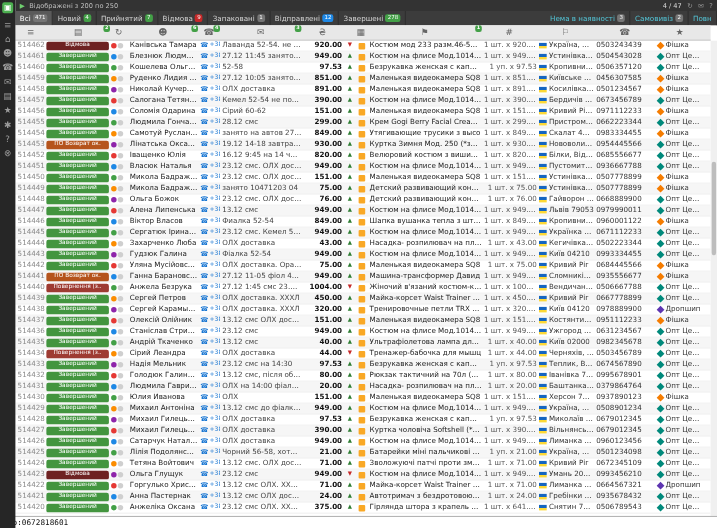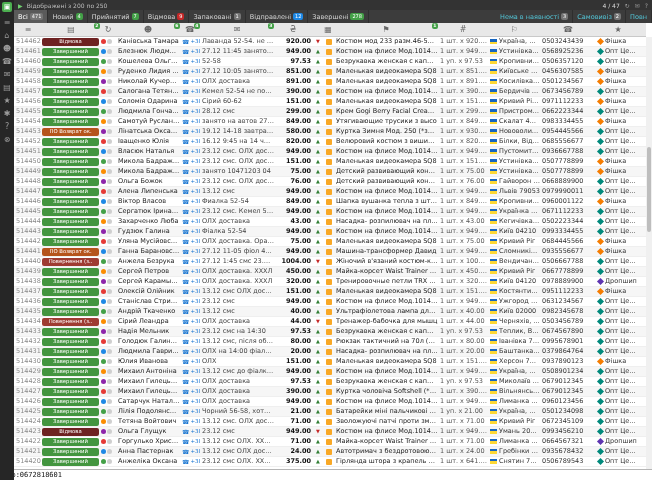--- a/index.html
+++ b/index.html
@@ -50,21 +50,21 @@
   .d2{background:#cfcfcf;}
   .nm{color:#1a1a1a;}
   .phc{color:#1976d2;font-size:5.5px;display:flex;align-items:center;gap:1px;}
   .pi{font-style:normal;font-size:6px;}
   .cm{color:#444;}
   .pr{text-align:right;font-weight:bold;color:#111;padding-right:1px;}
   .ar{color:#2e7d32;font-size:5px;line-height:9px;text-align:center;}
   .crt{display:flex;align-items:center;justify-content:center;}
   .box{width:6px;height:6px;background:#f9a825;border-radius:1px;display:inline-block;}
   .prod{color:#1a1a1a;}
-  .qty{color:#555;}
+  .qty{color:#555;text-align:right;}
   .city,.src{display:flex;align-items:center;gap:2px;overflow:hidden;}
   .city b,.src b{font-weight:normal;font-size:6.5px;color:#333;white-space:nowrap;overflow:hidden;
     text-overflow:ellipsis;}
   .flag{width:7px;height:5px;display:inline-block;flex:none;
     background:linear-gradient(to bottom,#1565c0 50%,#fdd835 50%);}
   .dia{width:5px;height:5px;display:inline-block;flex:none;transform:rotate(45deg);background:#999;}
   
   .scrollbar{position:absolute;right:0;top:37px;bottom:11px;width:6px;background:#f0f0f0;}
   .thumb{position:absolute;top:110px;left:1px;width:4px;height:85px;background:#bdbdbd;border-radius:2px;}
   
@@ -244,21 +244,21 @@
     <span class="c ar">▲</span>
     <span class="c crt">
           <i class="box"></i>
         </span>
     <span class="c prod">Костюм на флисе Мод.1014 (т</span>
     <span class="c qty">1 шт. х 949.00</span>
     <span class="c city">
           <i class="flag"></i>
           <b>Устинівка 2860</b>
         </span>
-    <span class="c ph">0568925236</span>
+    <span class="c ph">0504543028</span>
     <span class="c src">
           <i class="dia" style="background: rgb(0, 137, 123);"></i>
           <b>Опт Центр</b>
         </span>
   </div>
       <div class="row">
     <span class="c id">514460</span>
     <span class="c st">
           <span class="badge" style="background: rgb(67, 149, 63);">Завершений</span>
         </span>
@@ -489,21 +489,21 @@
     <span class="c dots">
           <i class="d1" style="background: rgb(142, 36, 170);"></i>
           <i class="d2"></i>
         </span>
     <span class="c nm">Лінатська Оксана А</span>
     <span class="c phc">
           <i class="pi">☎</i>
           <span class="pfx">+38</span>
         </span>
     <span class="c cm">19.12 14-18 завтра Бордо 56-58</span>
-    <span class="c pr">580.00</span>
+    <span class="c pr">930.00</span>
     <span class="c ar">▲</span>
     <span class="c crt">
           <i class="box"></i>
         </span>
     <span class="c prod">Куртка Зимня Мод. 250 (*зал.-8</span>
     <span class="c qty">1 шт. х 930.00</span>
     <span class="c city">
           <i class="flag"></i>
           <b>Нововолинськ</b>
         </span>

